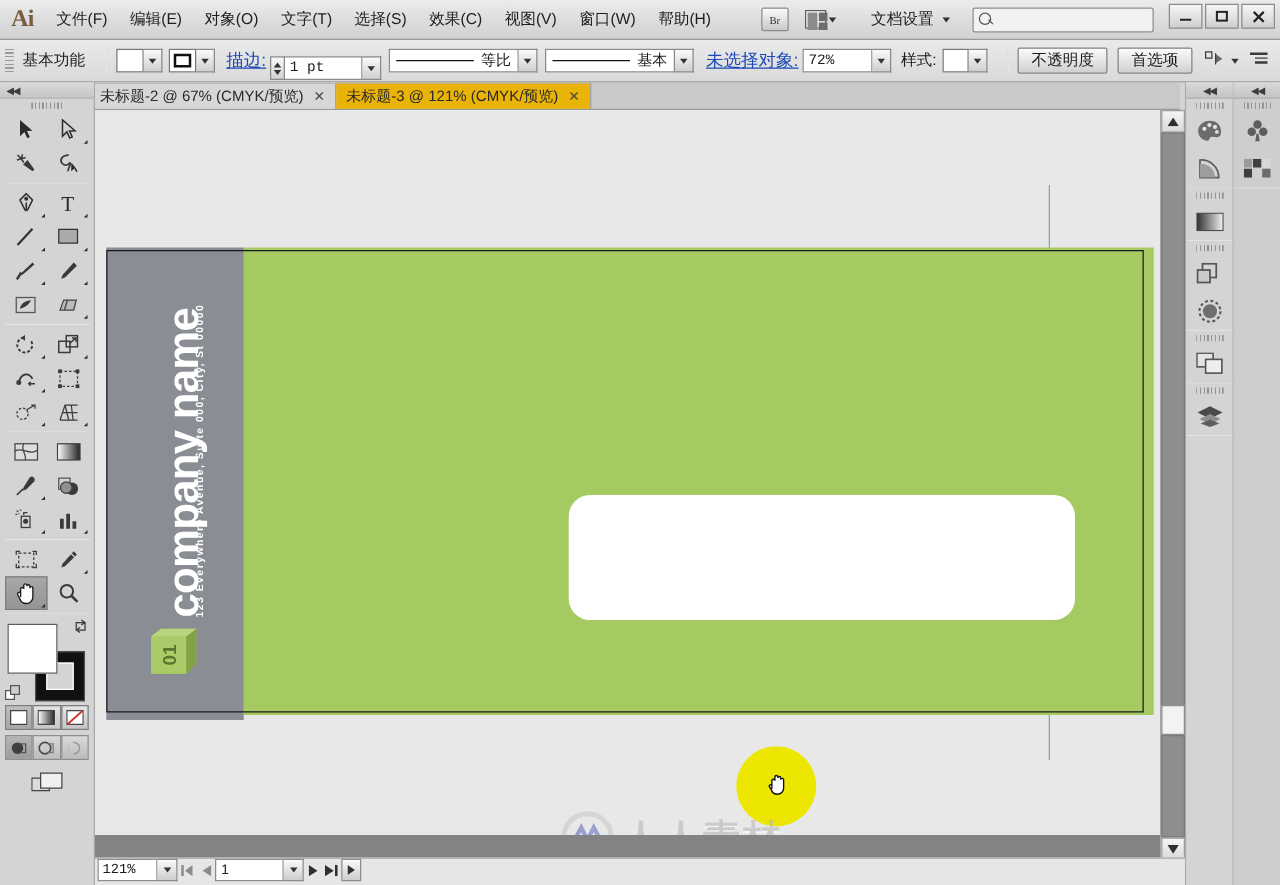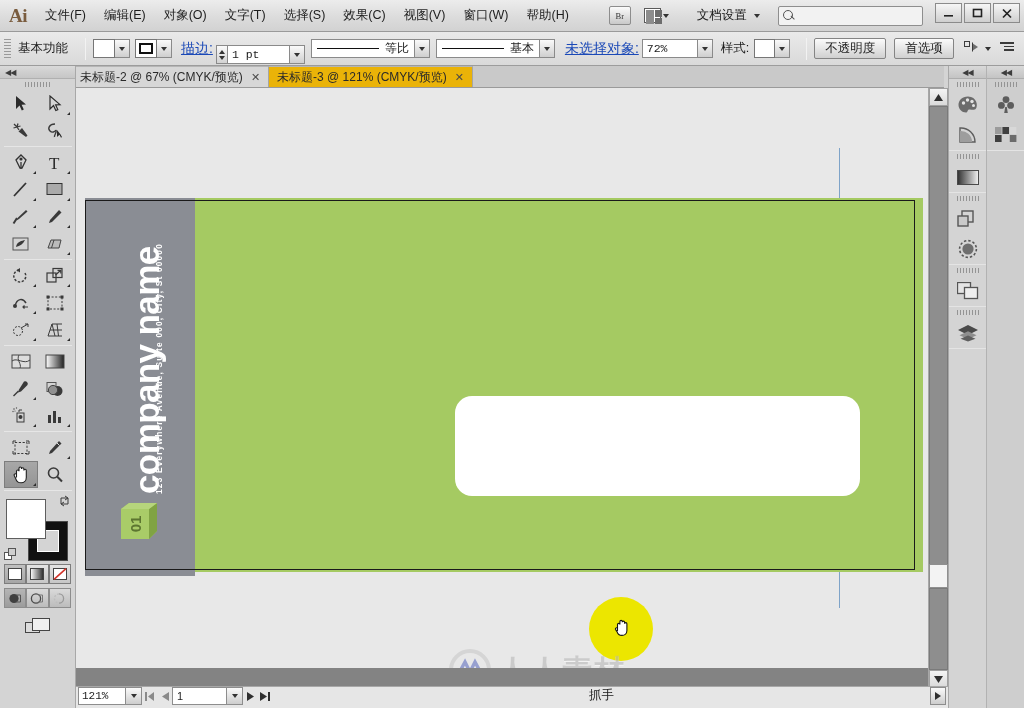--- a/index.html
+++ b/index.html
@@ -833,21 +833,20 @@
       <svg width="8" height="9">
           <path d="M0 0 L0 9 L7 4.5 Z" fill="#2f2f2f"></path>
         </svg>
     </div>
     <div class="navbtn">
       <svg width="11" height="9">
           <path d="M0 0 L0 9 L7 4.5 Z" fill="#2f2f2f"></path>
           <rect x="8" y="0" width="2" height="9" fill="#2f2f2f"></rect>
         </svg>
     </div>
-    <div class="statustext">抓手</div>
     <div style="width:16px;height:18px;border:1px solid #8d8d8d;background:linear-gradient(#fafafa,#cdcdcd);display:flex;align-items:center;justify-content:center;margin-right:2px;">
       <svg width="6" height="8">
           <path d="M0 0 L0 8 L6 4 Z" fill="#2f2f2f"></path>
         </svg>
     </div>
   </div>
 
   <div class="dock">
     <div class="dock-col dc-left">
       <div class="dock-head">

